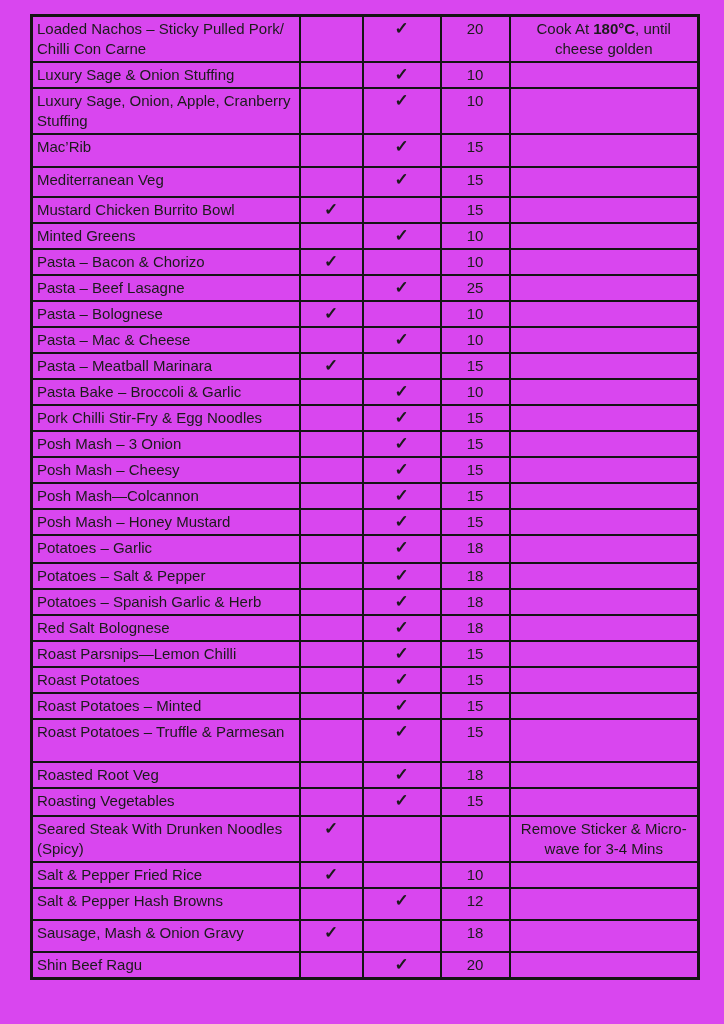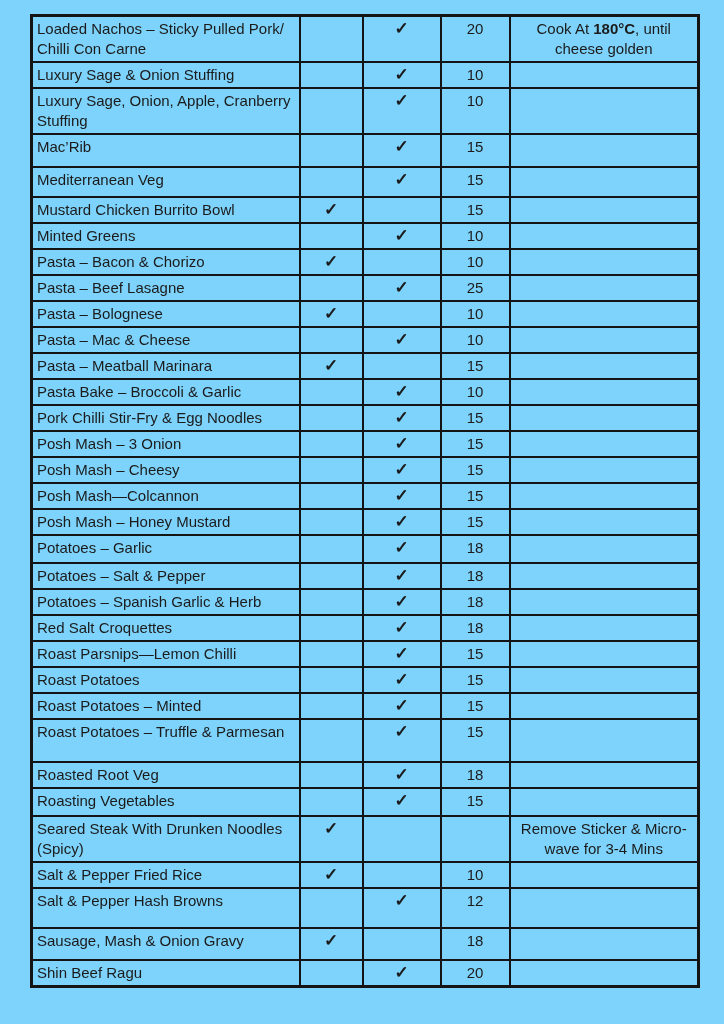--- a/index.html
+++ b/index.html
@@ -11,21 +11,21 @@
     width: 724px;
     height: 1024px;
     overflow: hidden;
     font-family: "Liberation Sans", sans-serif;
     color: #1b1b1b;
   }
   .page {
     position: relative;
     width: 724px;
     height: 1024px;
-    background: #7dd3fc;
+    background: #d946ef;
   }
   table.doc-table {
     position: absolute;
     left: 30px;
     top: 14px;
     width: 667px;
     border-collapse: collapse;
     table-layout: fixed;
     border: 3px solid #141414;
   }
@@ -217,21 +217,21 @@
           <td class="col-notes"></td>
         </tr>
         <tr style="height: 25px;">
           <td class="col-name">Potatoes – Spanish Garlic &amp; Herb</td>
           <td class="col-check"></td>
           <td class="col-check"><span class="check">✓</span></td>
           <td class="col-mins">18</td>
           <td class="col-notes"></td>
         </tr>
         <tr style="height: 26px;">
-          <td class="col-name">Red Salt Croquettes</td>
+          <td class="col-name">Red Salt Bolognese</td>
           <td class="col-check"></td>
           <td class="col-check"><span class="check">✓</span></td>
           <td class="col-mins">18</td>
           <td class="col-notes"></td>
         </tr>
         <tr style="height: 26px;">
           <td class="col-name">Roast Parsnips—Lemon Chilli</td>
           <td class="col-check"></td>
           <td class="col-check"><span class="check">✓</span></td>
           <td class="col-mins">15</td>
@@ -279,21 +279,21 @@
           <td class="col-mins"></td>
           <td class="col-notes"><span>Remove Sticker &amp; Micro-wave for 3-4 Mins</span></td>
         </tr>
         <tr style="height: 25px;">
           <td class="col-name">Salt &amp; Pepper Fried Rice</td>
           <td class="col-check"><span class="check">✓</span></td>
           <td class="col-check"></td>
           <td class="col-mins">10</td>
           <td class="col-notes"></td>
         </tr>
-        <tr style="height: 40px;">
+        <tr style="height: 32px;">
           <td class="col-name">Salt &amp; Pepper Hash Browns</td>
           <td class="col-check"></td>
           <td class="col-check"><span class="check">✓</span></td>
           <td class="col-mins">12</td>
           <td class="col-notes"></td>
         </tr>
         <tr style="height: 32px;">
           <td class="col-name">Sausage, Mash &amp; Onion Gravy</td>
           <td class="col-check"><span class="check">✓</span></td>
           <td class="col-check"></td>

